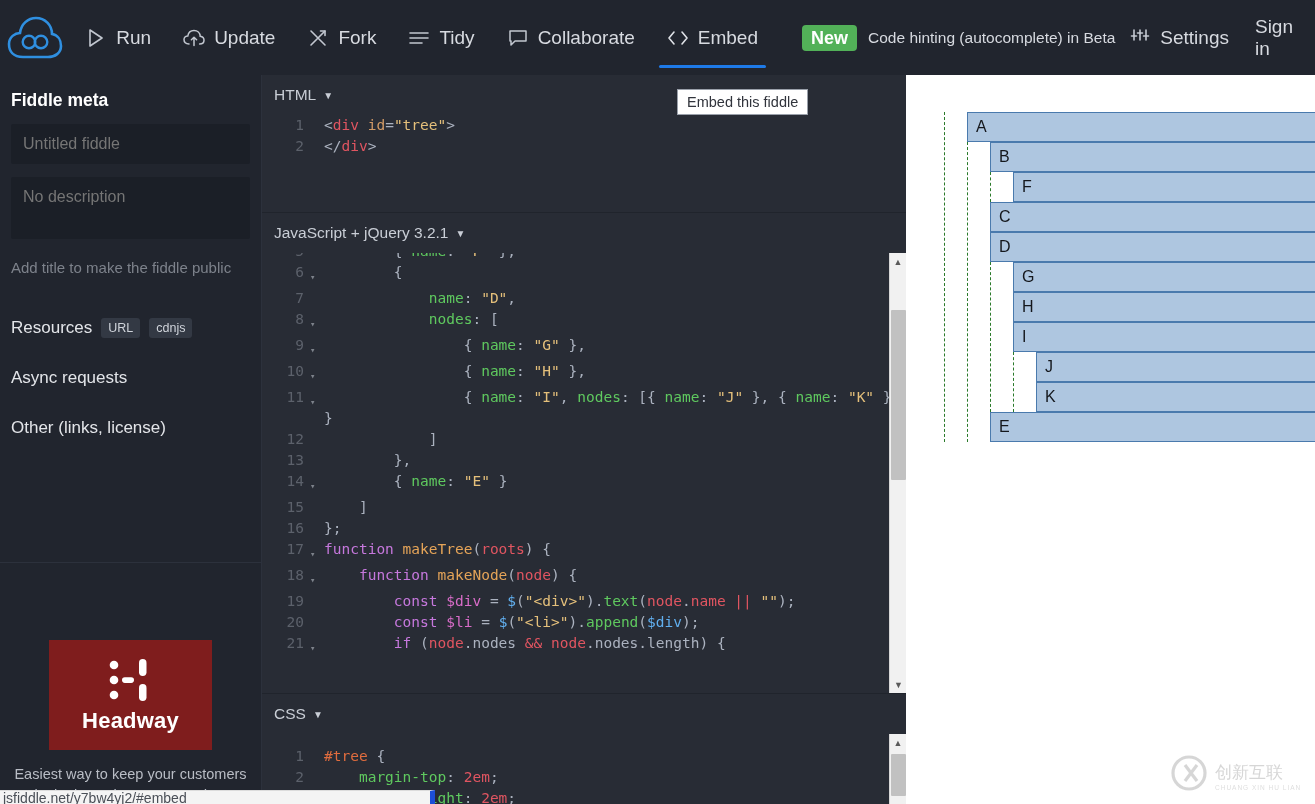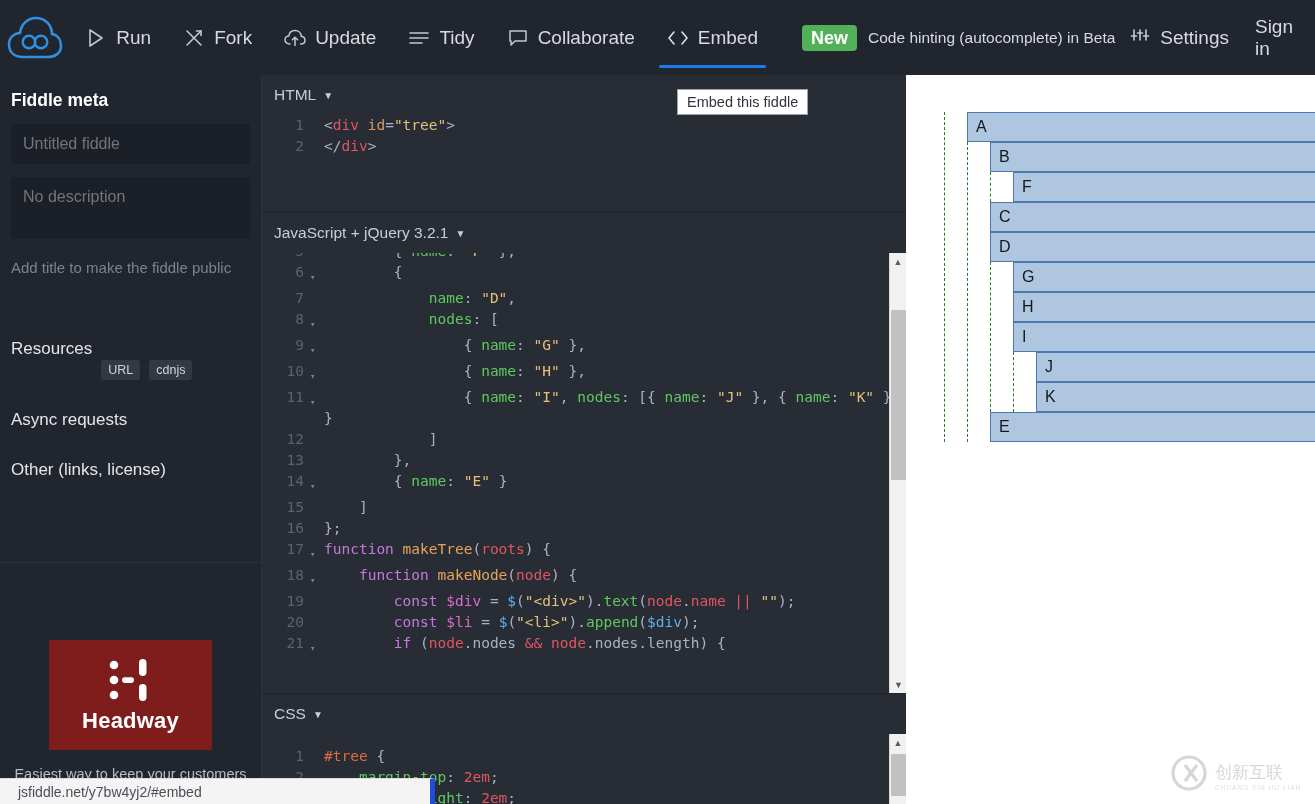--- a/index.html
+++ b/index.html
@@ -54,21 +54,21 @@
     color: #8b9099; font-size: 16px; padding: 11px 12px;
     width: calc(100% - 22px); display: block;
     font-family: "Liberation Sans", sans-serif;
   }
   #meta-desc { height: 62px; resize: none; }
   #meta-hint { color: #7d828b; font-size: 15px; padding: 20px 11px 0 11px; }
   .side-row { color: #e3e5e9; font-size: 17px; padding: 0 11px;
               display: flex; align-items: center; gap: 9px; }
   #resources-row { margin-top: 42px; }
   .pill { background: #333944; color: #cfd3da; font-size: 12.5px;
-          border-radius: 3px; padding: 3px 7px; cursor: pointer; margin-top: 42px; }
+          border-radius: 3px; padding: 3px 7px; cursor: pointer; }
   #async-row { margin-top: 30px; }
   #other-row { margin-top: 30px; }
 
   #ad-sep { position: absolute; left: 0; top: 487px; width: 261px; height: 1px; background: #2c313c; }
   #ad { position: absolute; left: 0; top: 488px; width: 261px; }
   #ad-box {
     width: 163px; height: 110px; margin: 77px auto 0 auto; background: #7f1d1d;
     display: flex; flex-direction: column; align-items: center; justify-content: center;
   }
   #ad-logo { width: 58px; height: 46px; margin-bottom: 5px; }
@@ -127,23 +127,23 @@
   .node {
     background: #aec6e0; border: 1px solid #4a7aad;
     color: #14171c; font-size: 16px; font-family: "Liberation Sans", sans-serif;
     padding: 5px 8px; width: 1000px; box-sizing: border-box;
   }
   #wm { position: absolute; right: 8px; bottom: 8px; width: 140px; height: 46px;
         opacity: .55; }
 
   
   #status {
-    position: absolute; left: 0; bottom: 0; width: 435px; height: 26px;
+    position: absolute; left: 0; bottom: 0; width: 435px; height: 14px;
     background: #f4f4f4; border-top: 1px solid #dcdcdc; border-right: 5px solid #1d4ed8;
-    color: #4a4f57; font-size: 14px; display: flex; align-items: center; padding-left: 18px;
+    color: #4a4f57; font-size: 14px; display: flex; align-items: center; padding-left: 3px;
   }
 </style>
 </head>
 <body>
 
 <div id="app">
 
   <div id="header">
 
     <div id="logo">
@@ -158,36 +158,36 @@
       <span class="nav-icon">
         <svg width="16" height="18" viewBox="0 0 16 18">
             <path d="M2 1 L14 9 L2 17 Z" fill="none" stroke="#c2c7d0" stroke-width="1.6" stroke-linejoin="round"></path>
           </svg>
       </span>
       <span class="nav-label">Run</span>
     </div>
 
     <div class="nav-item">
       <span class="nav-icon">
+        <svg width="22" height="18" viewBox="0 0 22 18">
+          <path d="M6 15 C2.5 15 1 12.8 1 10.6 C1 8.3 3 7 4.8 7 C5.3 3.6 8 1.5 11 1.5 C14.4 1.5 17 4 17.2 7.3 C19.4 7.7 21 9.2 21 11.2 C21 13.4 19.2 15 16.6 15" fill="none" stroke="#c2c7d0" stroke-width="1.5" stroke-linecap="round"></path>
+          <path d="M11 16.5 L11 8.3 M8.4 10.8 L11 8.2 L13.6 10.8" fill="none" stroke="#c2c7d0" stroke-width="1.5" stroke-linecap="round" stroke-linejoin="round"></path>
+        </svg>
+      </span>
+      <span class="nav-label">Update</span>
+    </div>
+
+    <div class="nav-item">
+      <span class="nav-icon">
         <svg width="18" height="18" viewBox="0 0 18 18">
           <path d="M2 2 L16 16 M16 2 L2 16" fill="none" stroke="#c2c7d0" stroke-width="1.6" stroke-linecap="round"></path>
           <path d="M11.5 2 L16 2 L16 6.5" fill="none" stroke="#c2c7d0" stroke-width="1.6" stroke-linecap="round" stroke-linejoin="round"></path>
         </svg>
       </span>
       <span class="nav-label">Fork</span>
-    </div>
-
-    <div class="nav-item">
-      <span class="nav-icon">
-        <svg width="22" height="18" viewBox="0 0 22 18">
-          <path d="M6 15 C2.5 15 1 12.8 1 10.6 C1 8.3 3 7 4.8 7 C5.3 3.6 8 1.5 11 1.5 C14.4 1.5 17 4 17.2 7.3 C19.4 7.7 21 9.2 21 11.2 C21 13.4 19.2 15 16.6 15" fill="none" stroke="#c2c7d0" stroke-width="1.5" stroke-linecap="round"></path>
-          <path d="M11 16.5 L11 8.3 M8.4 10.8 L11 8.2 L13.6 10.8" fill="none" stroke="#c2c7d0" stroke-width="1.5" stroke-linecap="round" stroke-linejoin="round"></path>
-        </svg>
-      </span>
-      <span class="nav-label">Update</span>
     </div>
 
     <div class="nav-item">
       <span class="nav-icon">
         <svg width="20" height="14" viewBox="0 0 20 14">
           <path d="M1 2 H19 M1 7 H19 M1 12 H13" fill="none" stroke="#c2c7d0" stroke-width="1.6" stroke-linecap="round"></path>
         </svg>
       </span>
       <span class="nav-label">Tidy</span>
     </div>

